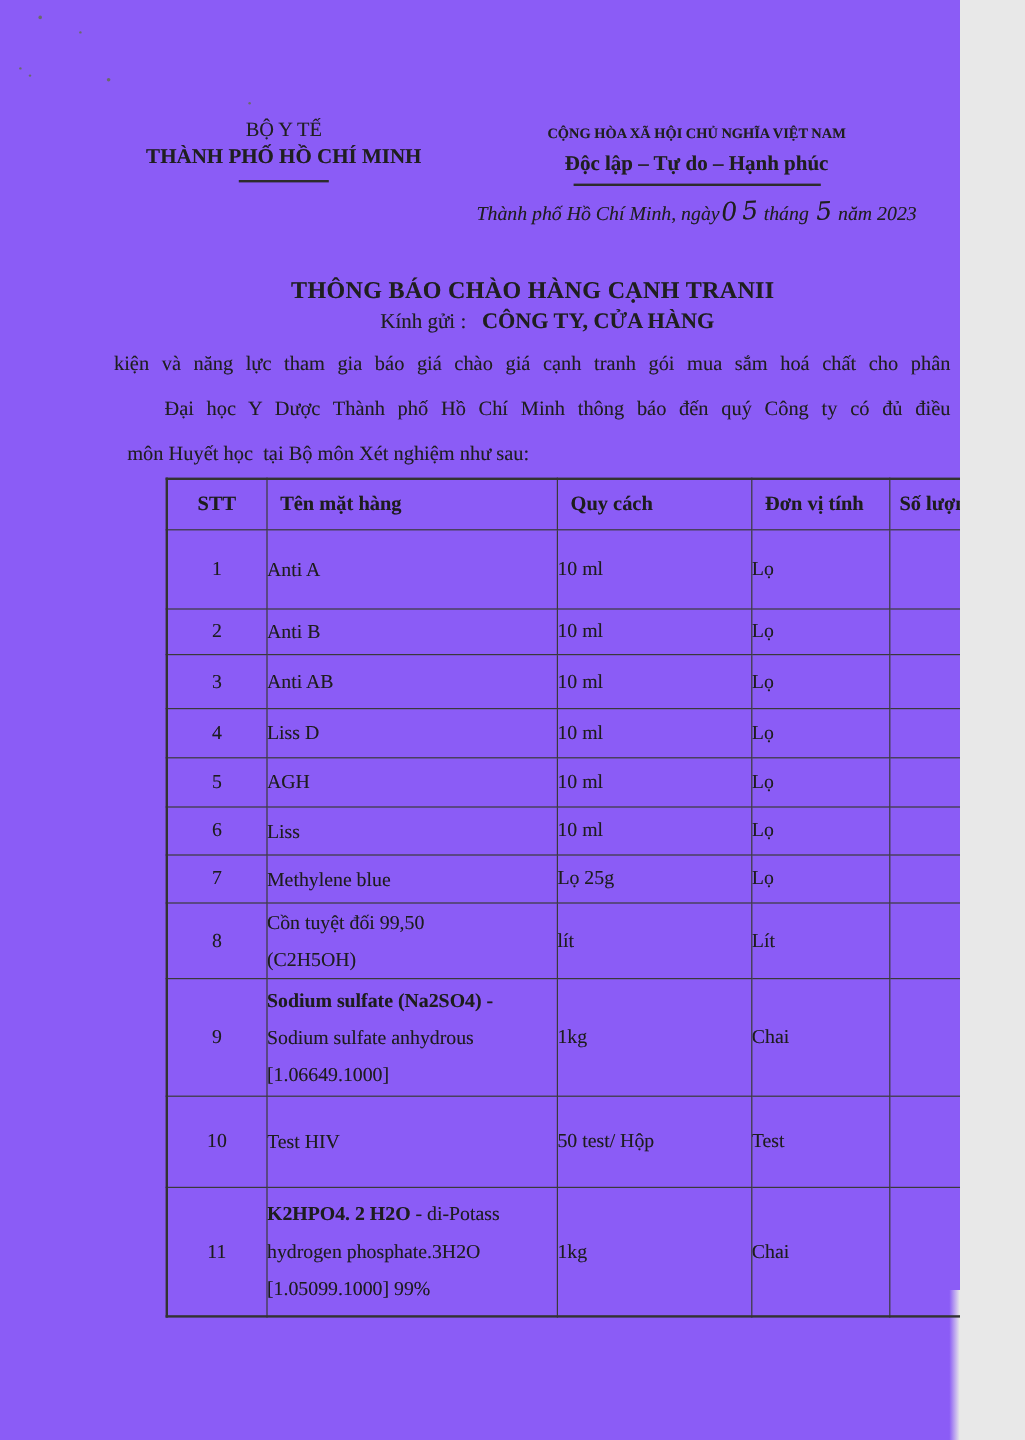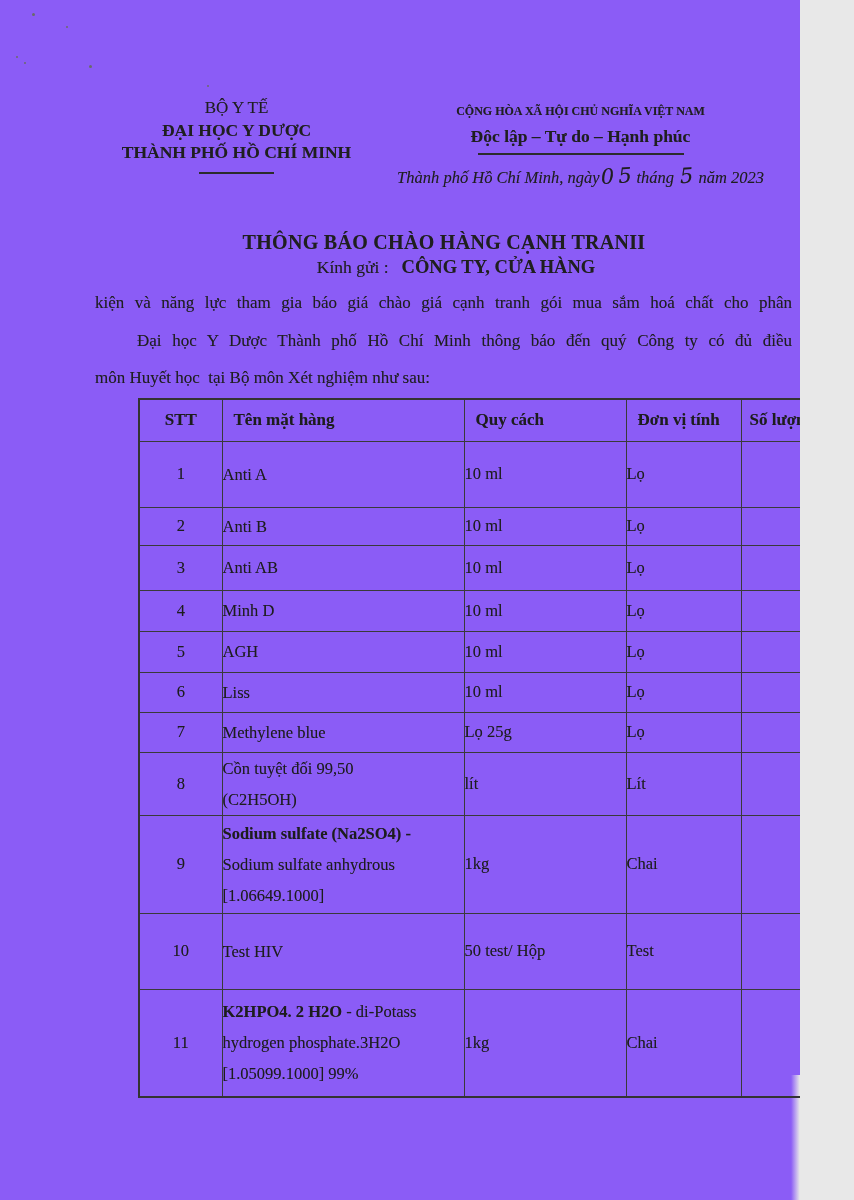--- a/index.html
+++ b/index.html
@@ -35,21 +35,21 @@
 
   .doc-title{position:absolute;left:0;top:231px;width:854px;text-align:center;
     padding-left:34px;box-sizing:border-box;font-weight:bold;font-size:20px;letter-spacing:.3px;}
   .salutation{position:absolute;left:0;top:257px;width:854px;text-align:center;
     padding-left:58px;box-sizing:border-box;font-size:17.5px;}
   .salutation .recipient{font-weight:bold;font-size:18.5px;margin-left:13px;}
 
   .body-par{position:absolute;left:95px;top:284px;width:697px;font-size:17px;line-height:37.5px;}
   .body-par .pl{text-align:justify;text-align-last:justify;}
   .body-par .pl.first{text-indent:42px;}
-  .body-par .pl.last{text-align:center;text-align-last:left;white-space:pre-wrap;}
+  .body-par .pl.last{text-align:center;text-align-last:left;white-space:pre-wrap;margin-left:11px;}
 
   
   table.items{position:absolute;left:95px;top:398px;width:692px;
     border-collapse:collapse;table-layout:fixed;font-size:16.5px;color:#1d1d1d;}
   table.items th,table.items td{border:1.5px solid #3a3a3a;vertical-align:middle;
     padding:0;overflow:hidden;}
   table.items{border:2px solid #333;margin-left:43px;}
   table.items thead tr{height:42px;}
   table.items th{font-weight:bold;font-size:17px;text-align:left;padding-left:11px;}
   table.items th.c-stt{text-align:center;padding-left:0;}
@@ -68,21 +68,20 @@
   <div class="dot" style="left:32px;top:13px;width:3px;height:3px;"></div>
   <div class="dot" style="left:66px;top:26px;width:2px;height:2px;"></div>
   <div class="dot" style="left:89px;top:65px;width:3px;height:3px;"></div>
   <div class="dot" style="left:207px;top:85px;width:2px;height:2px;"></div>
   <div class="dot" style="left:16px;top:56px;width:2px;height:2px;"></div>
   <div class="dot" style="left:24px;top:62px;width:2px;height:2px;"></div>
   <div class="smudge"></div>
 
   <div class="hdr-left">
     <div class="l1">BỘ Y TẾ</div>
-    <div class="l2">ĐẠI HỌC Y DƯỢC</div>
     <div class="l3">THÀNH PHỐ HỒ CHÍ MINH</div>
     <div class="rule"></div>
   </div>
 
   <div class="hdr-right">
     <div class="r1">CỘNG HÒA XÃ HỘI CHỦ NGHĨA VIỆT NAM</div>
     <div class="r2">Độc lập – Tự do – Hạnh phúc</div>
     <div class="rule"></div>
     <div class="dateline"><span>Thành phố Hồ Chí Minh, ngày</span><span class="hand day">05</span><span>tháng</span><span class="hand month">5</span><span>năm 2023</span></div>
   </div>
@@ -139,21 +138,21 @@
           <td class="cell-name">
             <div><span>Anti AB</span></div>
           </td>
           <td class="cell-spec">10 ml</td>
           <td class="cell-unit">Lọ</td>
           <td class="cell-qty">20</td>
         </tr>
         <tr style="height: 41px;">
           <td class="cell-stt">4</td>
           <td class="cell-name">
-            <div><span>Minh D</span></div>
+            <div><span>Liss D</span></div>
           </td>
           <td class="cell-spec">10 ml</td>
           <td class="cell-unit">Lọ</td>
           <td class="cell-qty">10</td>
         </tr>
         <tr style="height: 41px;">
           <td class="cell-stt">5</td>
           <td class="cell-name">
             <div><span>AGH</span></div>
           </td>

